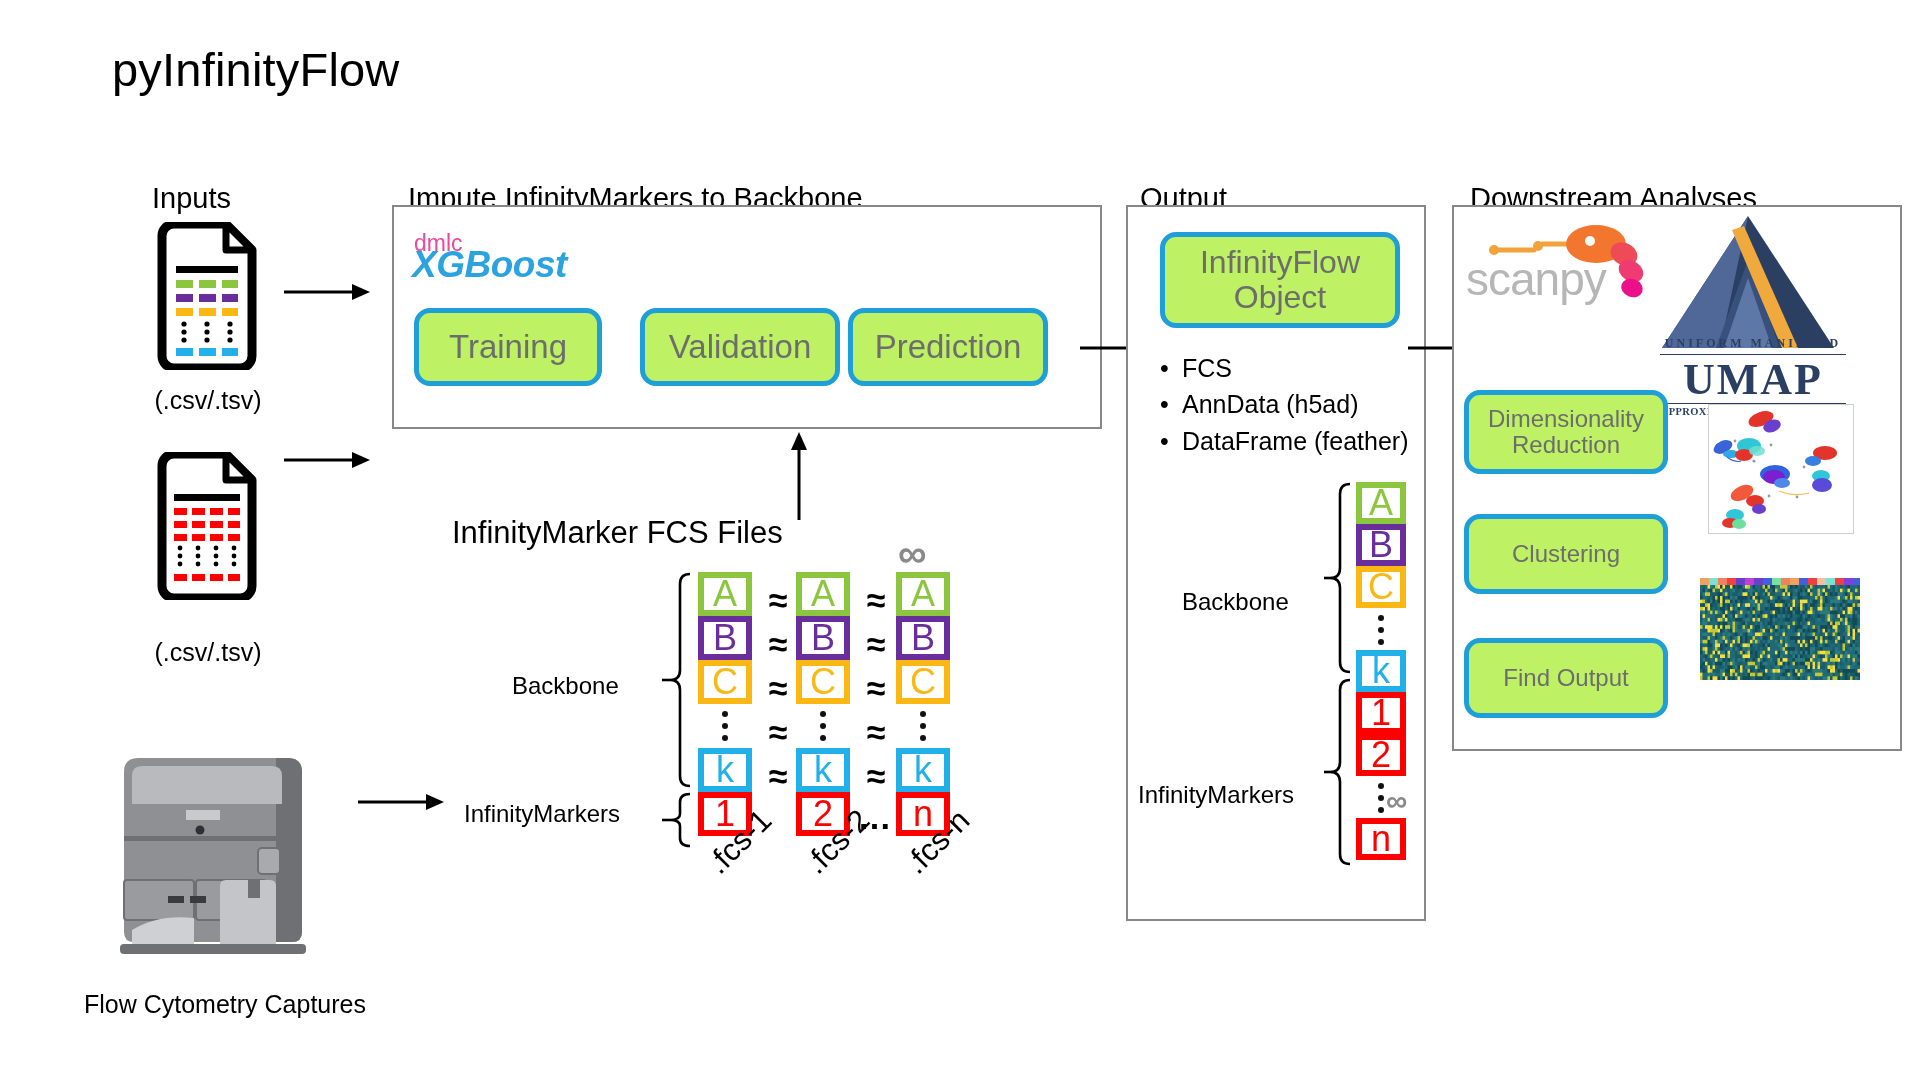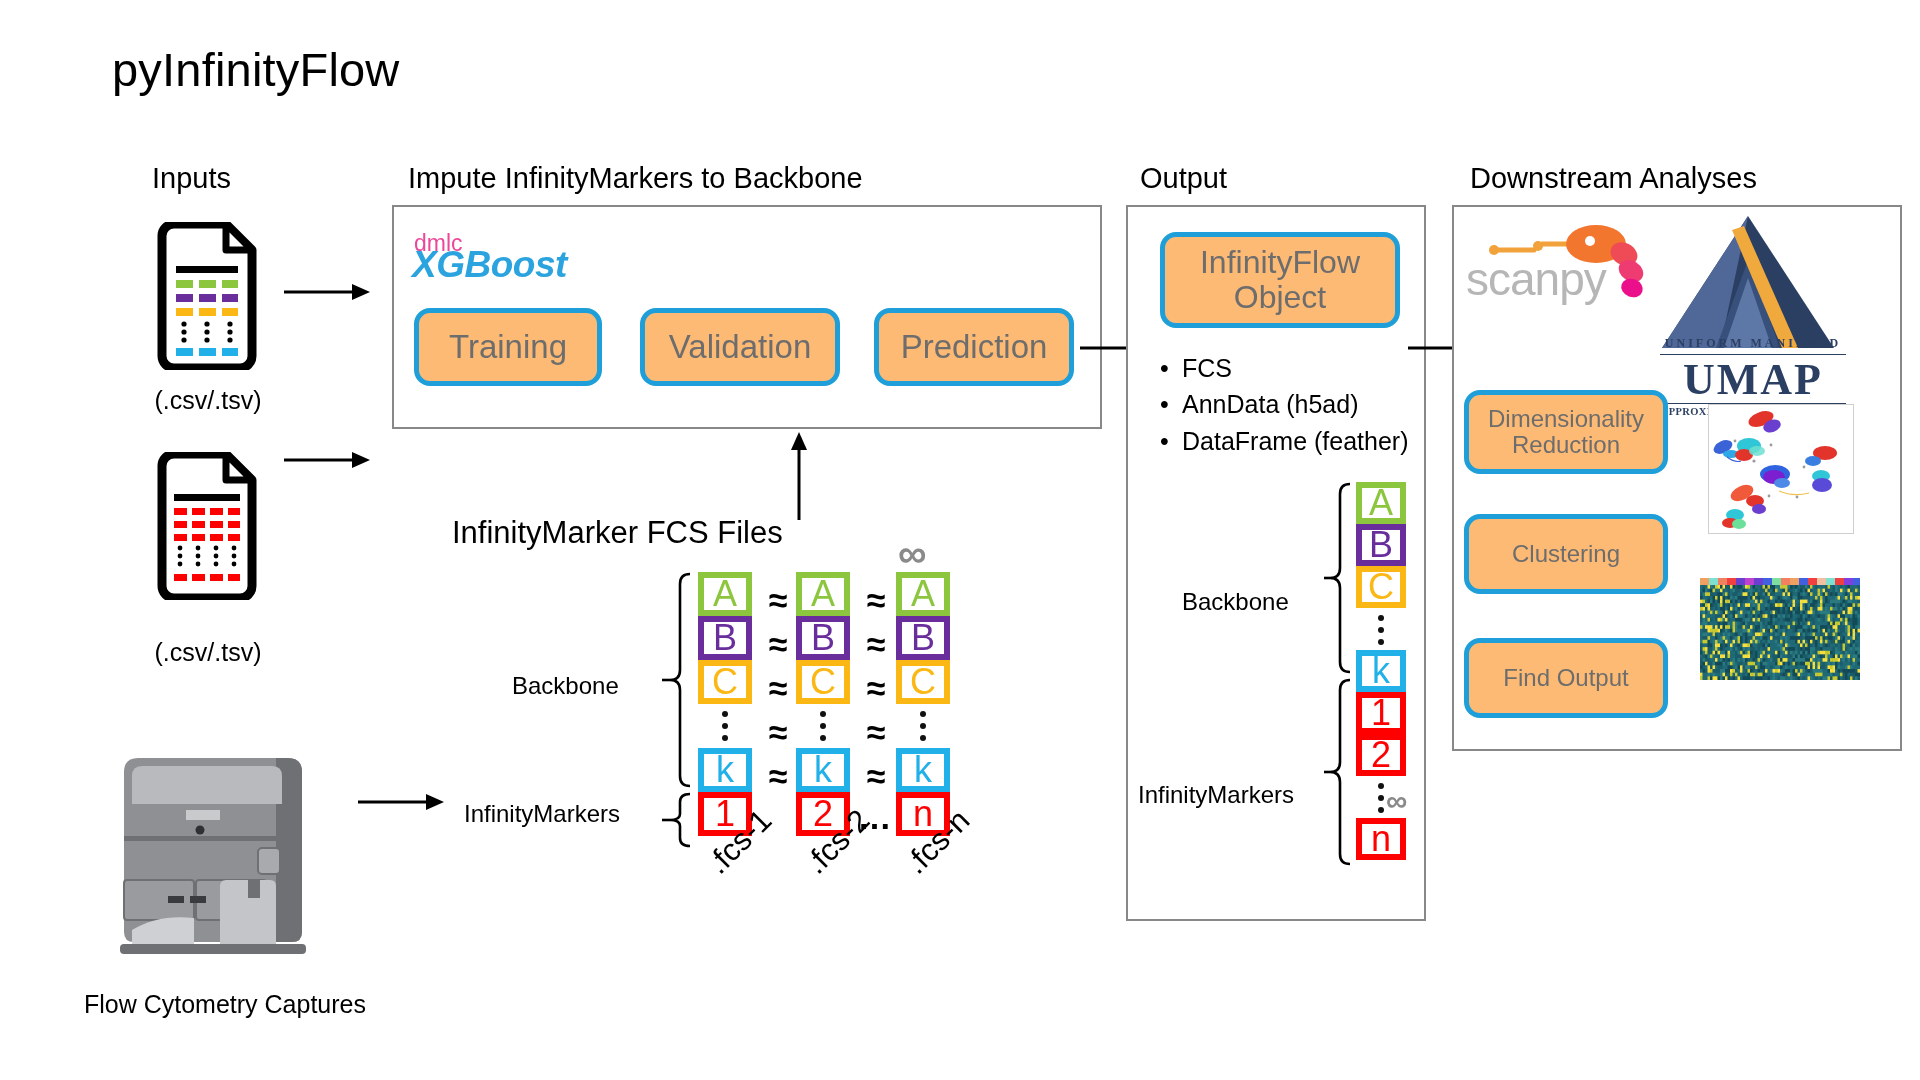--- a/index.html
+++ b/index.html
@@ -1,22 +1,22 @@
 <!DOCTYPE html>
 <html><head>
 <meta charset="utf-8">
 <style>
   html,body{margin:0;padding:0;background:#fff;}
   body{width:1920px;height:1080px;position:relative;overflow:hidden;
        font-family:"Liberation Sans","DejaVu Sans",sans-serif;color:#000;}
   .abs{position:absolute;}
   .title{left:112px;top:42px;font-size:47px;letter-spacing:.2px;}
-  .sec-title{font-size:29px;}
+  .sec-title{font-size:29px;margin-top:20px;}
   .panel{border:2px solid #888;background:#fff;box-sizing:border-box;}
-  .roundbtn{border:5px solid #1f9fd9;border-radius:16px;background:#fdba74;
+  .roundbtn{border:5px solid #1f9fd9;border-radius:16px;background:#bef264;
      display:flex;align-items:center;justify-content:center;text-align:center;
      color:#6d6d6d;box-sizing:border-box;line-height:1.08;}
   .lbl{font-size:25px;text-align:center;line-height:1.18;}
   .smalllbl{font-size:24px;}
   .bullets{font-size:25px;line-height:1.45;}
   .bullets div{display:flex;gap:14px;}
   .bullets .dot{width:8px;}
   
   .mbox{box-sizing:border-box;display:flex;align-items:center;justify-content:center;
         font-size:36px;font-weight:400;background:#fff;}
@@ -165,21 +165,21 @@
 
 <div class="abs" style="left:414px;top:230px;font-size:23px;color:#ec4899;">dmlc</div>
 <div class="abs" style="left:412px;top:244px;font-size:37px;font-style:italic;font-weight:700;color:#2ba3de;letter-spacing:-.5px;">XGBoost</div>
 
 <div class="abs roundbtn" style="left:414px;top:308px;width:188px;height:78px;font-size:33px;">
   <span>Training</span>
 </div>
 <div class="abs roundbtn" style="left:640px;top:308px;width:200px;height:78px;font-size:33px;">
   <span>Validation</span>
 </div>
-<div class="abs roundbtn" style="left:874px;top:308px;width:200px;height:78px;font-size:33px;">
+<div class="abs roundbtn" style="left:848px;top:308px;width:200px;height:78px;font-size:33px;">
   <span>Prediction</span>
 </div>
 
 <div class="abs" style="left:1078px;top:336px;">
   <svg width="112" height="24" viewBox="0 0 112 24">
       <path d="M2 12 H92" stroke="#000" stroke-width="3" fill="none"></path>
       <path d="M90 4 L108 12 L90 20 Z" fill="#000"></path>
     </svg>
 </div>
 

